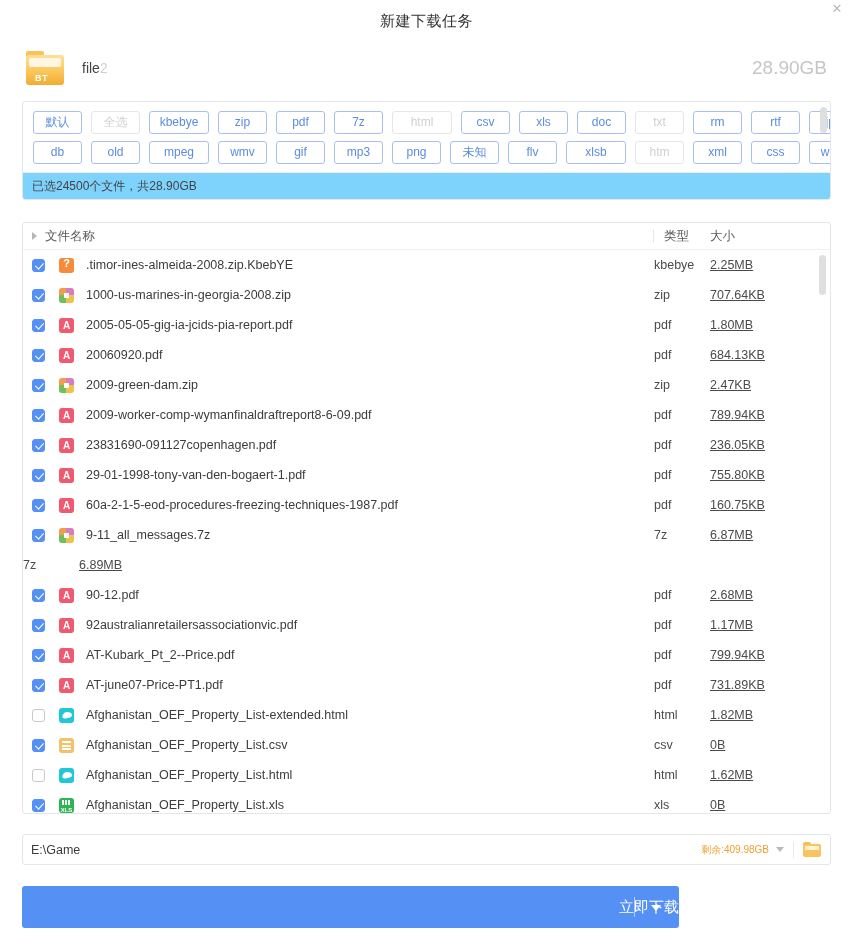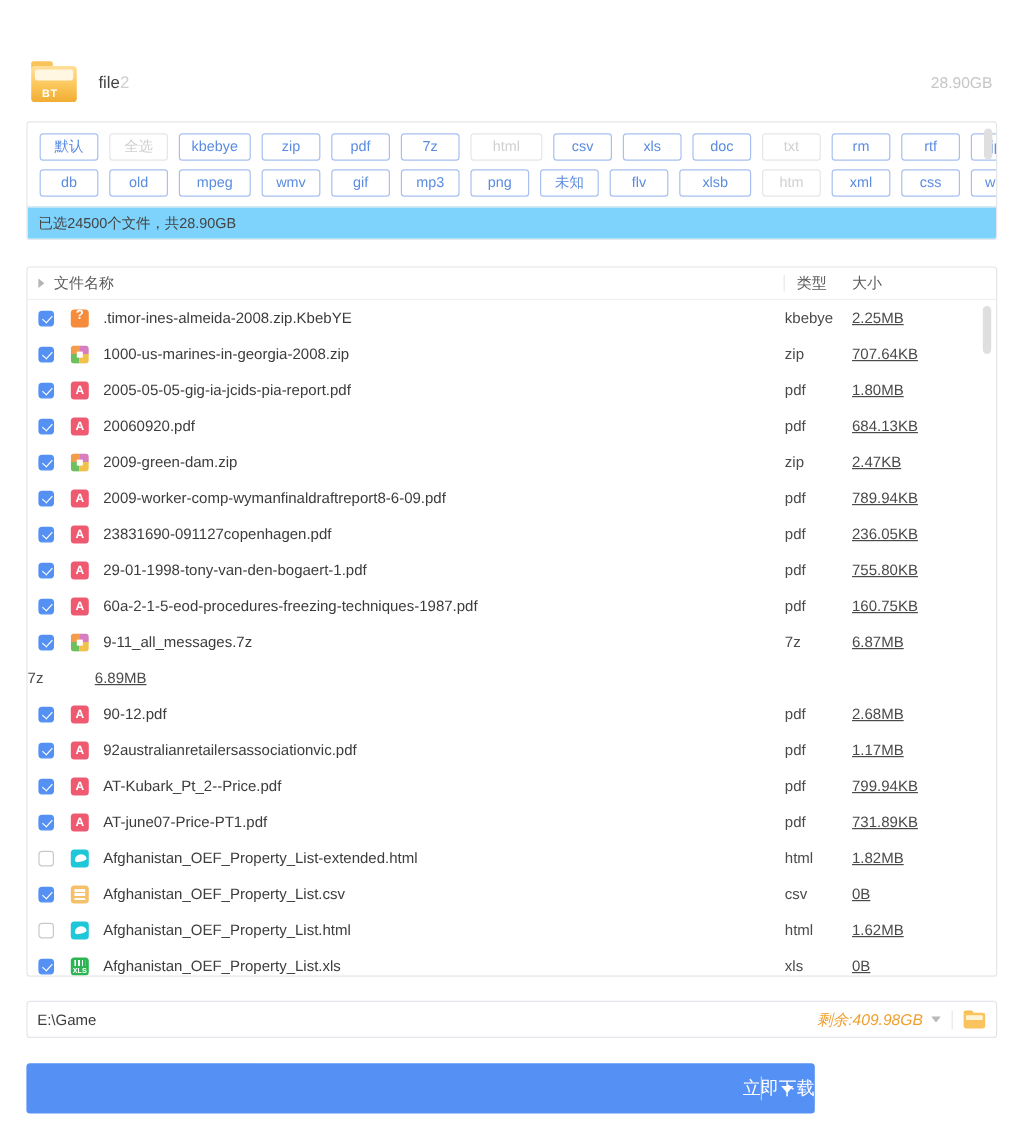--- a/index.html
+++ b/index.html
@@ -43,21 +43,21 @@
     position: absolute; left: 3px; top: 7px; width: 32px; height: 9px;
     background: #fff7e2; border-radius: 2px;
   }
   .folder-icon .bt {
     position: absolute; left: 9px; bottom: 2px; font-size: 9px;
     color: #fff; font-weight: bold; letter-spacing: .5px;
   }
   .torrent-name { margin-left: 14px; font-size: 14px; color: #444; }
   .torrent-name .faded { color: #cfcfcf; }
   .torrent-size {
-    margin-left: auto; font-size: 13px; color: #c6c6c6;
+    margin-left: auto; font-size: 19px; color: #c6c6c6;
   }
 
   
   .tags-panel {
     position: absolute; left: 22px; top: 101px;
     width: 809px; height: 99px;
     border: 1px solid #e3e6ea; border-radius: 3px; background: #fff;
     overflow: hidden;
   }
   .tags-rows { padding: 9px 10px 0 10px; }
@@ -174,21 +174,21 @@
     background: #dfdfdf; border-radius: 4px; cursor: pointer;
   }
 
   
   .path-bar {
     position: absolute; left: 22px; top: 834px; width: 809px; height: 31px;
     border: 1px solid #e3e6ea; border-radius: 3px; background: #fff;
     display: flex; align-items: center; padding: 0 8px;
   }
   .path-value { font-size: 12.5px; color: #3c3c3c; }
-  .path-free { margin-left: auto; font-size: 13px; color: #f0a030; font-style: italic; }
+  .path-free { margin-left: auto; font-size: 10px; color: #f0a030; }
   .caret-down {
     margin-left: 7px; width: 0; height: 0;
     border-top: 5px solid #b9b9b9;
     border-left: 4px solid transparent; border-right: 4px solid transparent;
     cursor: pointer;
   }
   .pb-div { width: 1px; height: 16px; background: #e6e8eb; margin: 0 9px; }
   .folder-sm { position: relative; width: 19px; height: 15px; cursor: pointer; }
   .folder-sm .t { position:absolute; left:0; top:0; width:8px; height:3px; background:#f6be52; border-radius:2px 2px 0 0; }
   .folder-sm .b { position:absolute; left:0; top:2px; width:18px; height:13px; background:#f9c45d; border-radius:2px; }
@@ -211,20 +211,24 @@
     border-top: 6px solid #fff;
     border-left: 5px solid transparent; border-right: 5px solid transparent;
     cursor: pointer;
   }
 </style>
 </head>
 <body>
 
 <div class="dialog">
 
+  <div class="titlebar">
+    <div class="dlg-title">新建下载任务</div>
+    <div class="close-icon">✕</div>
+  </div>
 
   <div class="torrent-head">
     <div class="folder-icon">
       <div class="tab"></div>
       <div class="body"></div>
       <div class="lip"></div>
       <div class="bt">BT</div>
     </div>
     <div class="torrent-name">
       <span>file</span><span class="faded">2</span>

